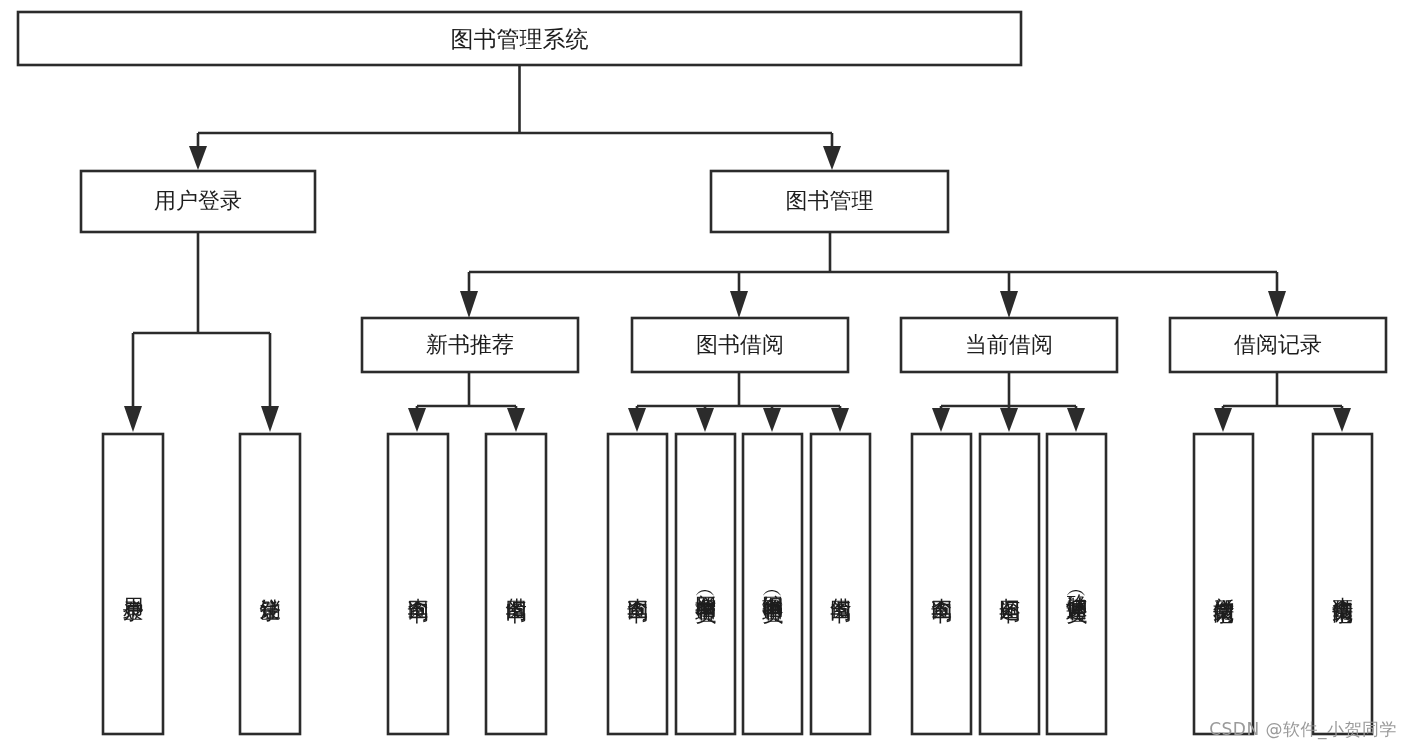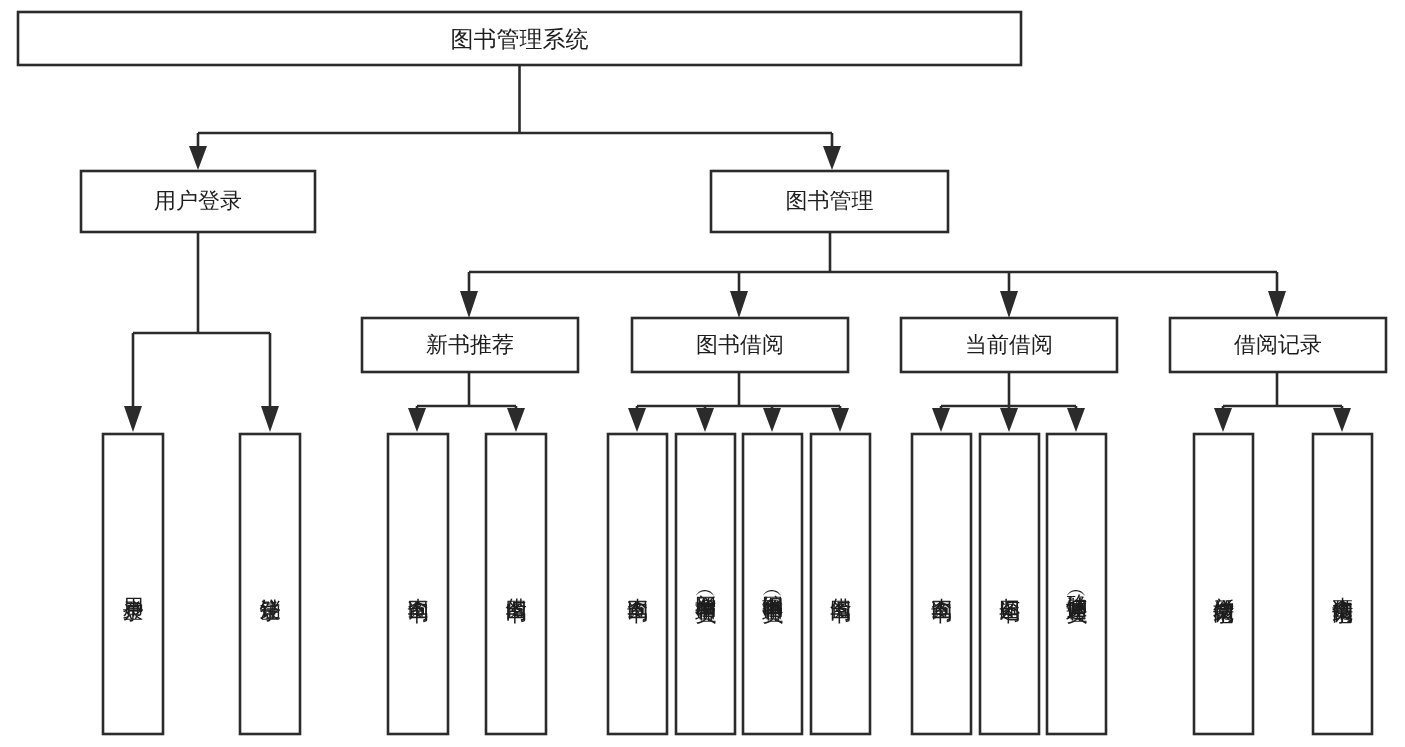--- a/index.html
+++ b/index.html
@@ -241,13 +241,14 @@
     <span class="v-label">确认归还（管理员）</span>
   </div>
 
   <div class="v-label-wrap" style="left:1194px; top:434px; width:59px; height:300px;">
     <span class="v-label">新增借阅记录</span>
   </div>
   <div class="v-label-wrap" style="left:1313px; top:434px; width:59px; height:300px;">
     <span class="v-label">查询借阅记录</span>
   </div>
 
+  <div id="watermark">CSDN @软件_小贺同学</div>
 </div>
 
 </body></html>

